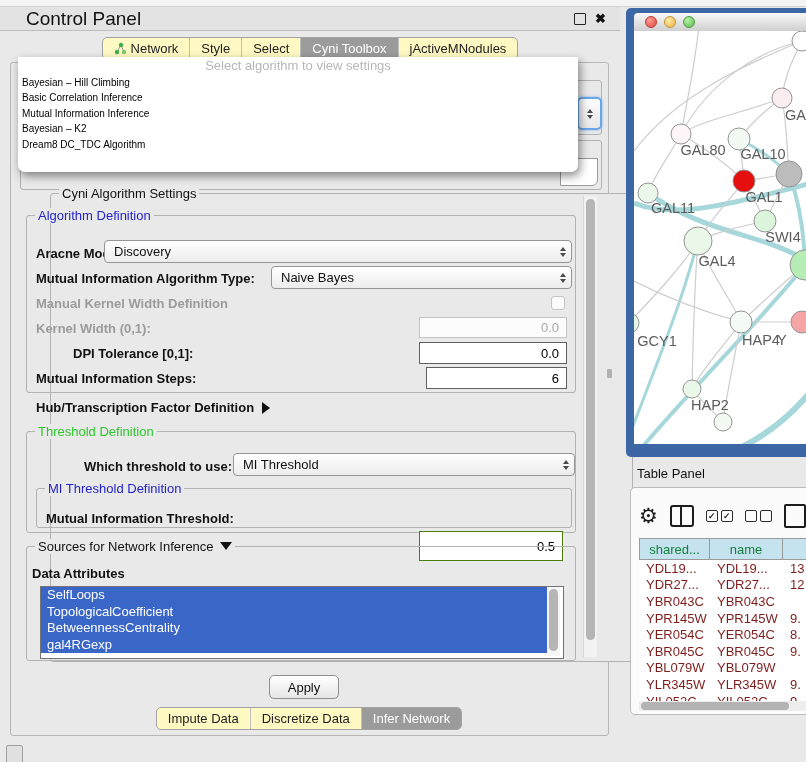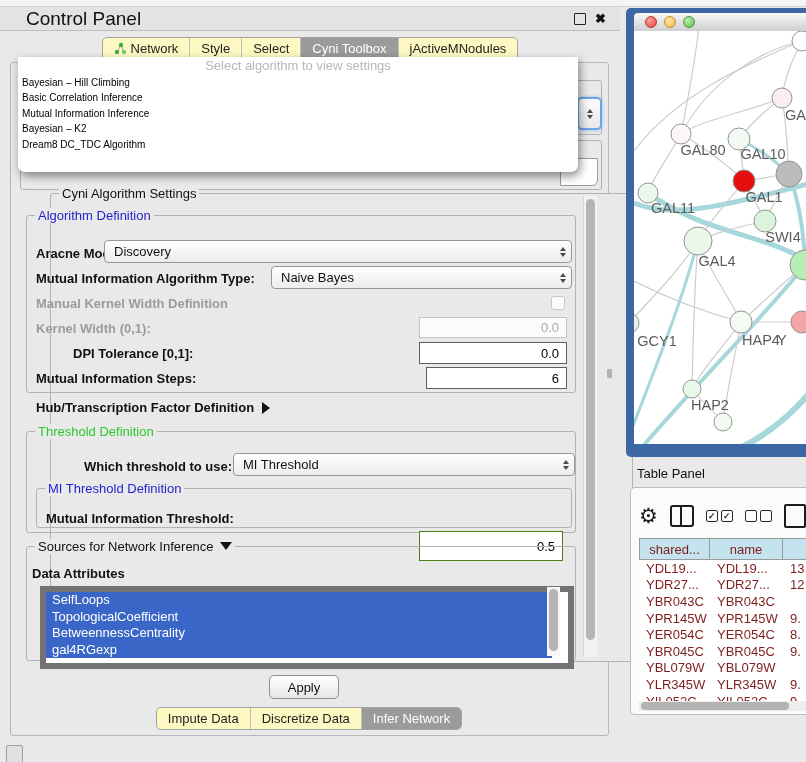--- a/index.html
+++ b/index.html
@@ -57,21 +57,21 @@
   .vsb-track{position:absolute;width:13px;background:#f2f2f2;border-left:1px solid #d8d8d8;}
   .vsb-thumb{position:absolute;width:9px;left:2px;background:#b5b5b5;border-radius:5px;}
 
   .arrow-right{display:inline-block;width:0;height:0;border-top:6px solid transparent;
                border-bottom:6px solid transparent;border-left:8px solid #111;
                vertical-align:-2px;margin-left:8px;}
   .arrow-down{display:inline-block;width:0;height:0;border-left:6px solid transparent;
               border-right:6px solid transparent;border-top:8px solid #111;
               vertical-align:1px;margin-left:6px;}
 
-  .attr-list{position:absolute;background:#fff;border:6px solid #737373;overflow:hidden;}
+  .attr-list{position:absolute;background:#fff;border:1px solid #737373;overflow:hidden;}
   .attr-item{height:16.5px;line-height:16.5px;background:#3a66c8;color:#fff;
              padding-left:6px;margin-right:16px;}
 
   .btn{position:absolute;border:1px solid #8f8f8f;border-radius:5px;
        background:linear-gradient(#ffffff,#e6e6e6);display:flex;align-items:center;
        justify-content:center;font-size:13px;color:#111;}
 
   
   .dropdown{position:absolute;left:18px;top:57px;width:560px;height:115px;background:#fff;
             border-radius:0 0 7px 7px;box-shadow:2px 4px 10px rgba(0,0,0,.45);z-index:30;
@@ -110,21 +110,21 @@
   .gear{font-size:21px;color:#1c1c1c;line-height:20px;}
   .colsicon{width:20px;height:18px;border:2.5px solid #1c1c1c;border-radius:3px;position:relative;}
   .colsicon::after{content:"";position:absolute;left:8px;top:0;width:2.5px;height:100%;background:#1c1c1c;}
   .cbpair{display:flex;gap:3px;}
   .minicb{width:10px;height:10px;border:1.7px solid #2a2a2a;border-radius:2px;font-size:9px;
           line-height:10px;text-align:center;color:#2a2a2a;font-weight:bold;}
   .docicon{width:18px;height:20px;border:2.5px solid #1c1c1c;border-radius:2px;}
   .tp-table{position:absolute;left:8px;top:50px;width:200px;}
   .tp-hrow{display:flex;height:22px;}
   .tp-hcell{background:#c5e3ee;border:1px solid #9a9a9a;border-left:none;box-sizing:border-box;
-            display:flex;align-items:center;justify-content:center;font-size:13px;color:#7f1d1d;}
+            display:flex;align-items:center;justify-content:center;font-size:13px;color:#15803d;}
   .tp-hcell:first-child{border-left:1px solid #9a9a9a;}
   .tp-row{display:flex;height:16.6px;align-items:center;background:#fff;}
   .tp-cell{padding-left:7px;box-sizing:border-box;font-size:13px;color:#7f1d1d;white-space:nowrap;overflow:hidden;}
   .hsb{position:absolute;left:8px;top:213px;width:178px;height:10px;background:#ededed;}
   .hsb-thumb{position:absolute;left:2px;top:1px;width:148px;height:8px;background:#b3b3b3;border-radius:4px;}
 
   .divider-grip{left:607px;top:369px;width:5px;height:9px;background:#9a9a9a;
                 border-radius:1px;opacity:.7;}
   .mini-float{left:6px;top:745px;width:15px;height:17px;border:1px solid #9f9f9f;
               border-radius:2px;background:#e0e0e0;}

